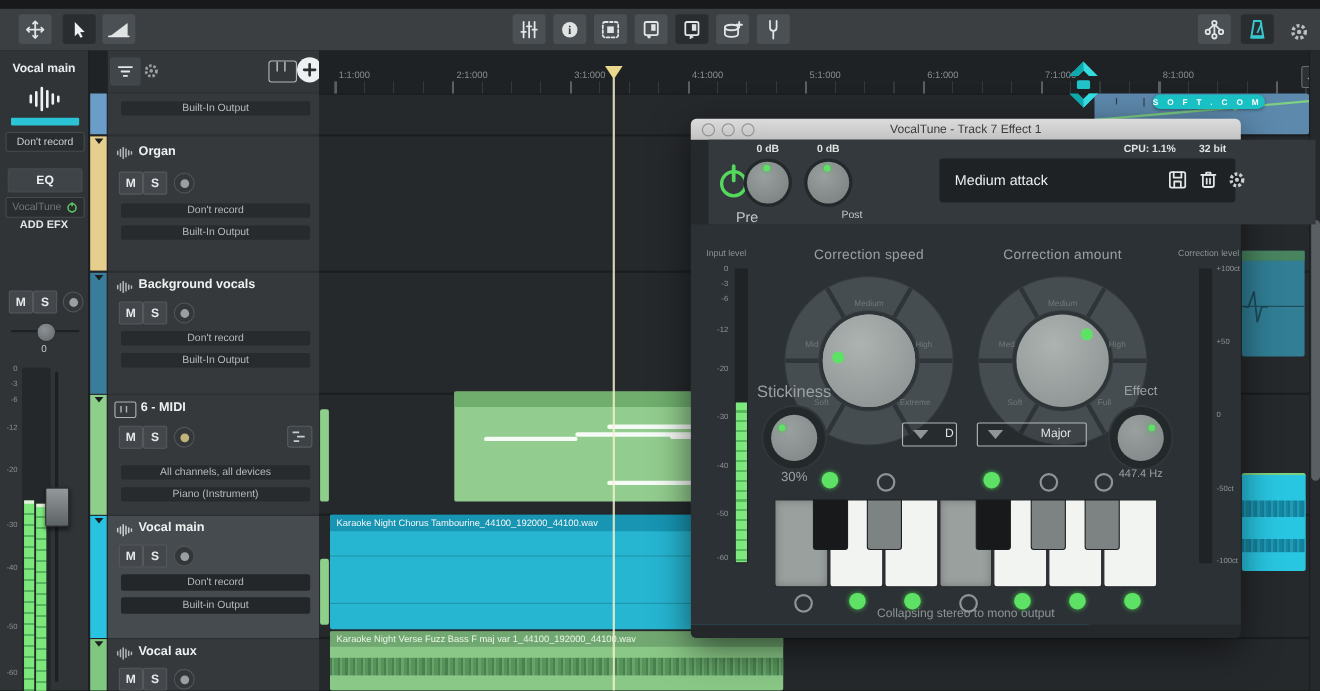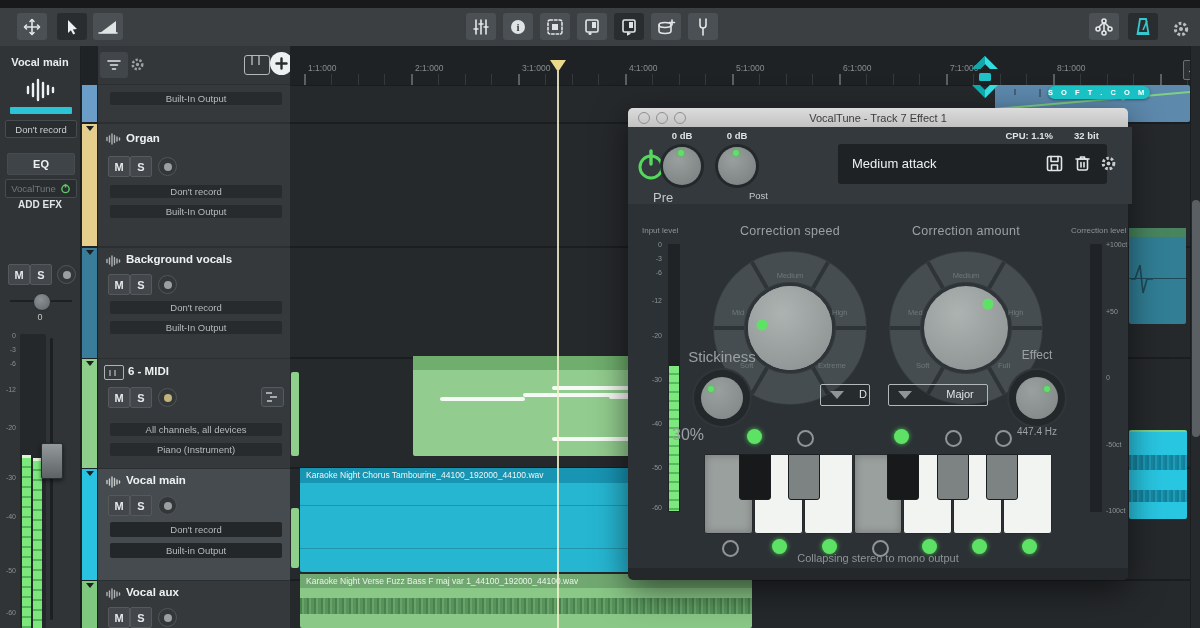--- a/index.html
+++ b/index.html
@@ -45,21 +45,21 @@
   .clip{position:absolute;border-radius:2px;}
   .cliplab{position:absolute;left:6px;top:2px;font-size:8.5px;color:#f2f6f6;white-space:nowrap;overflow:hidden;}
   .note{position:absolute;height:4px;background:#fbfdfb;border-radius:2px;opacity:.95;}
   
   .plug{left:628px;top:108px;width:500px;height:472px;z-index:10;border-radius:5px;
         box-shadow:0 10px 34px rgba(0,0,0,.55);}
   .ptitle{position:absolute;left:0;top:0;width:500px;height:19px;border-radius:5px 5px 0 0;
           background:linear-gradient(#dcdcdc,#c2c2c2);color:#3c3c3c;font-size:11px;
           display:flex;align-items:center;justify-content:center;}
   .tlight{position:absolute;top:4px;width:10px;height:10px;border-radius:50%;border:1px solid #8f8f8f;}
-  .phead{position:absolute;left:0;top:19px;width:504px;height:77px;background:#34393d;}
+  .phead{position:absolute;left:16px;top:19px;width:504px;height:77px;background:#34393d;padding-left:48px;}
   .pmain{position:absolute;left:0;top:96px;width:500px;height:364px;background:#2c3135;}
   .pfoot{position:absolute;left:0;top:460px;width:500px;height:12px;background:#24282b;border-radius:0 0 5px 5px;}
   .smalltxt{position:absolute;font-size:8px;color:#8d9496;}
   .mtrack{position:absolute;width:12px;background:#1f2326;border-radius:1px;}
   .mfill{position:absolute;left:1px;width:10px;background:#7de87d;
          background-image:repeating-linear-gradient(#7de87d 0 7px,#58b85e 7px 9px);}
   .ktitle{position:absolute;width:160px;text-align:center;font-size:12.5px;color:#9ba1a3;letter-spacing:.3px;}
   .kbox{position:absolute;width:160px;height:160px;}
   .klab{position:absolute;font-size:7.5px;color:#70777a;}
   .sknob{position:absolute;width:42px;height:42px;border-radius:50%;
@@ -408,21 +408,21 @@
     </div>
 
     <div class="clip" style="left:10px;top:422px;width:690px;height:104px;background:#26b6d2">
       <div class="abs" style="left:0;top:0;width:100%;height:15px;background:#1795b3">
         <div class="cliplab">Karaoke Night Chorus Tambourine_44100_192000_44100.wav</div>
       </div>
       <div class="abs" style="left:0;top:37px;width:100%;height:1px;background:rgba(0,0,0,.18)"></div>
       <div class="abs" style="left:0;top:80px;width:100%;height:1px;background:rgba(0,0,0,.18)"></div>
     </div>
 
-    <div class="clip" style="left:10px;top:528px;width:452px;height:54px;background:#8ac887">
+    <div class="clip" style="left:10px;top:528px;width:412px;height:54px;background:#8ac887">
       <div class="abs" style="left:0;top:0;width:100%;height:14px;background:#71a871">
         <div class="cliplab" style="color:#e9f4e7">Karaoke Night Verse Fuzz Bass F maj var 1_44100_192000_44100.wav</div>
       </div>
       <div class="abs" style="left:0;top:24px;width:100%;height:16px;background:repeating-linear-gradient(90deg,#49824e 0 2px,#68a369 2px 4px,#57935b 4px 7px)"></div>
     </div>
 
     <div class="clip" style="left:705px;top:39px;width:195px;height:37px;background:#5d89ad">
       <svg width="195" height="37">
         <g stroke="#2f3b42" stroke-width="1">
             <path d="M20 4v6M45 4v8M80 4v6M110 4v7M150 4v6"></path>
@@ -570,21 +570,21 @@
         <div class="klab" style="left:22px;top:60px">Med</div>
         <div class="klab" style="left:122px;top:60px">High</div>
         <div class="klab" style="left:30px;top:113px">Soft</div>
         <div class="klab" style="left:112px;top:113px">Full</div>
       </div>
 
       <div class="abs" style="left:44px;top:144px;width:100px;text-align:center;font-size:15px;color:#9ba1a3">Stickiness</div>
       <div class="sknob" style="left:73px;top:173px">
         <div class="gdot" style="left:7px;top:9px;width:6px;height:6px"></div>
         </div>
-      <div class="abs" style="left:44px;top:222px;width:100px;font-size:16px;color:#9ba1a3">30%</div>
+      <div class="abs" style="left:44px;top:222px;width:100px;text-align:center;font-size:12px;color:#9ba1a3">30%</div>
 
       <div class="drop" style="left:192px;top:180px;width:48px">
         <div class="tri"></div>
         <div class="dtxt" style="padding-left:18px">D</div>
       </div>
       <div class="drop" style="left:260px;top:180px;width:98px">
         <div class="tri"></div>
         <div class="dtxt" style="padding-left:22px">Major</div>
       </div>
 

